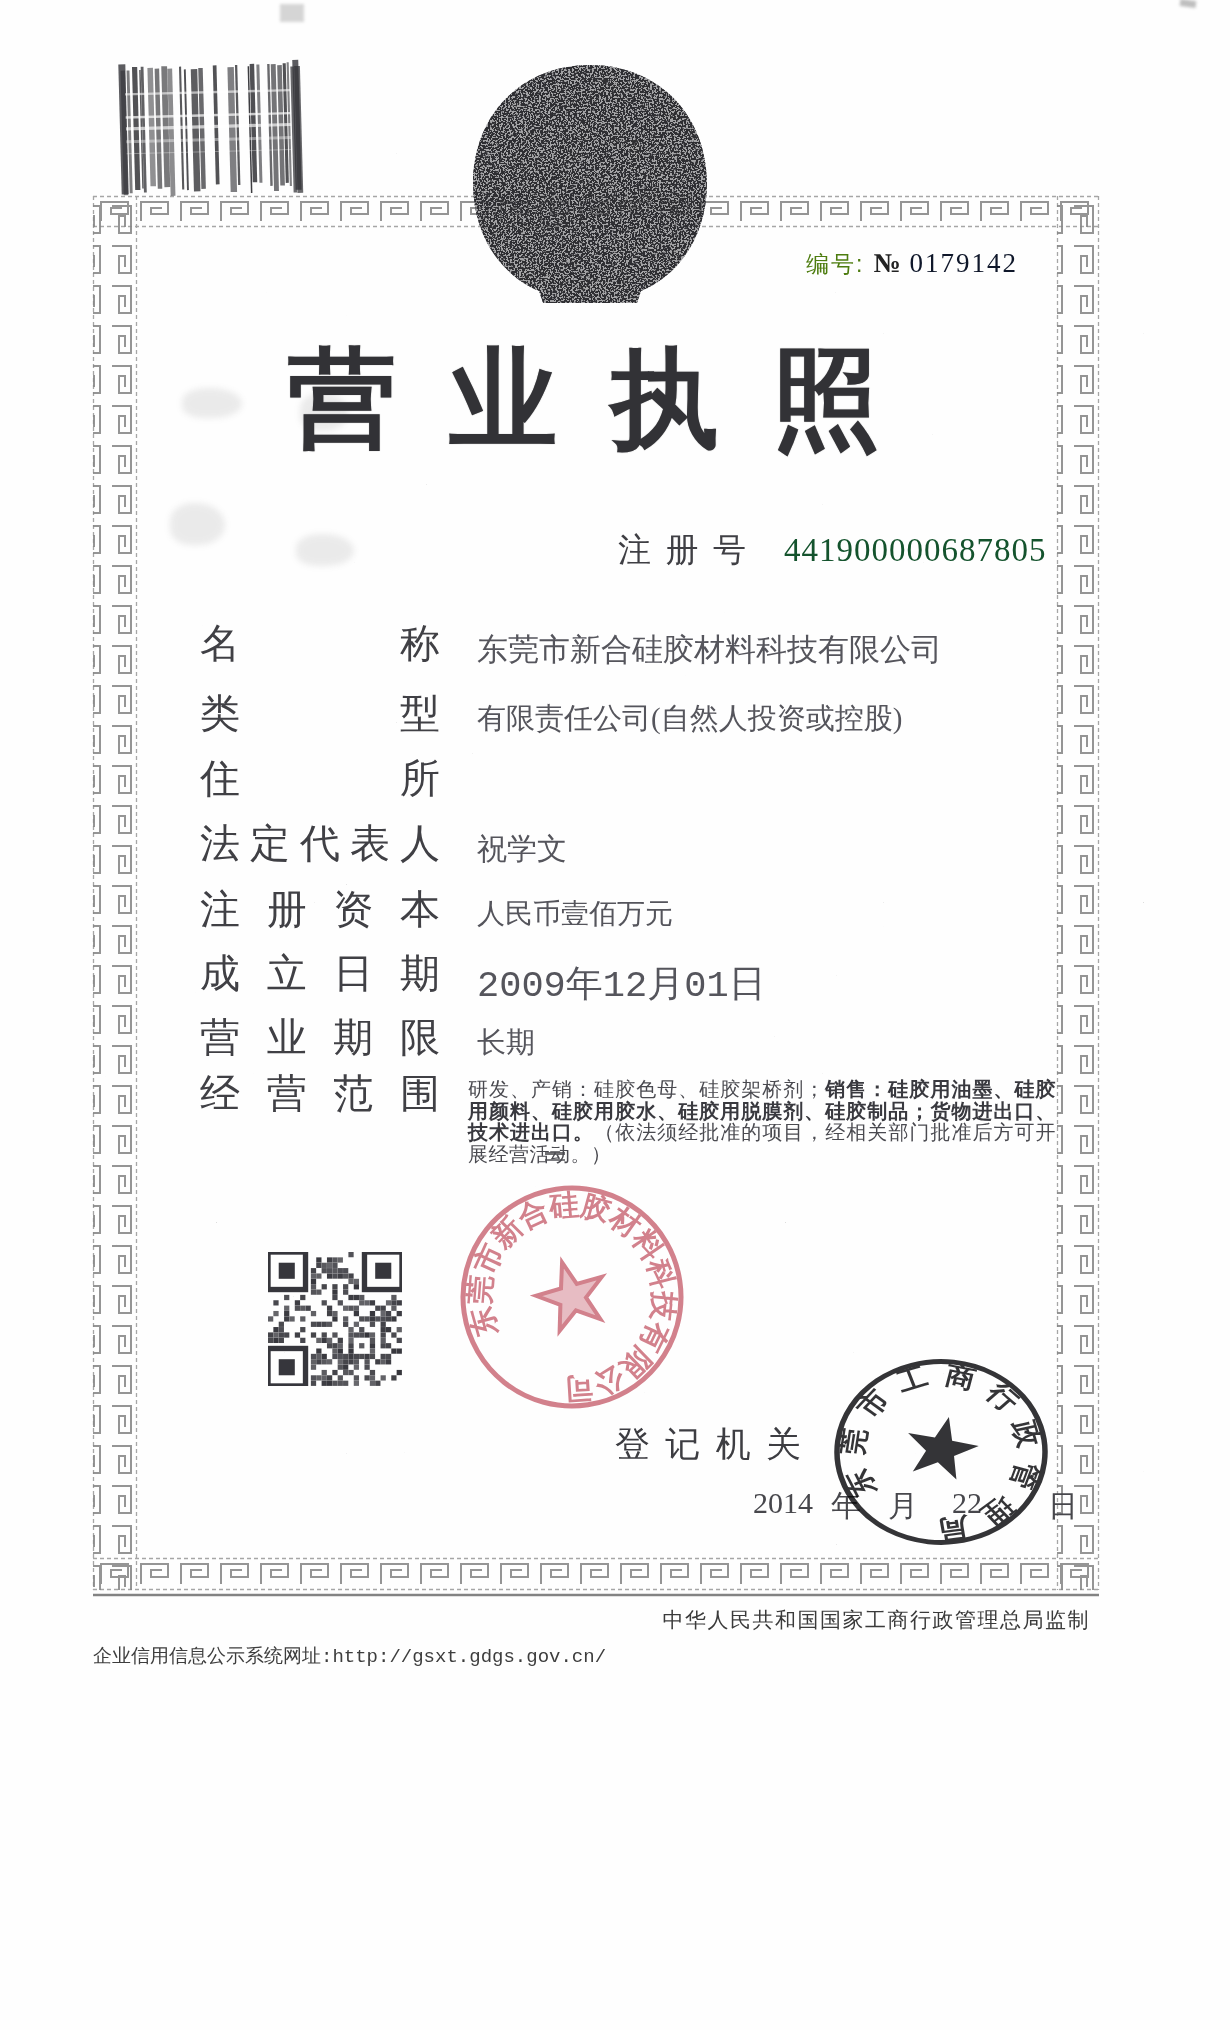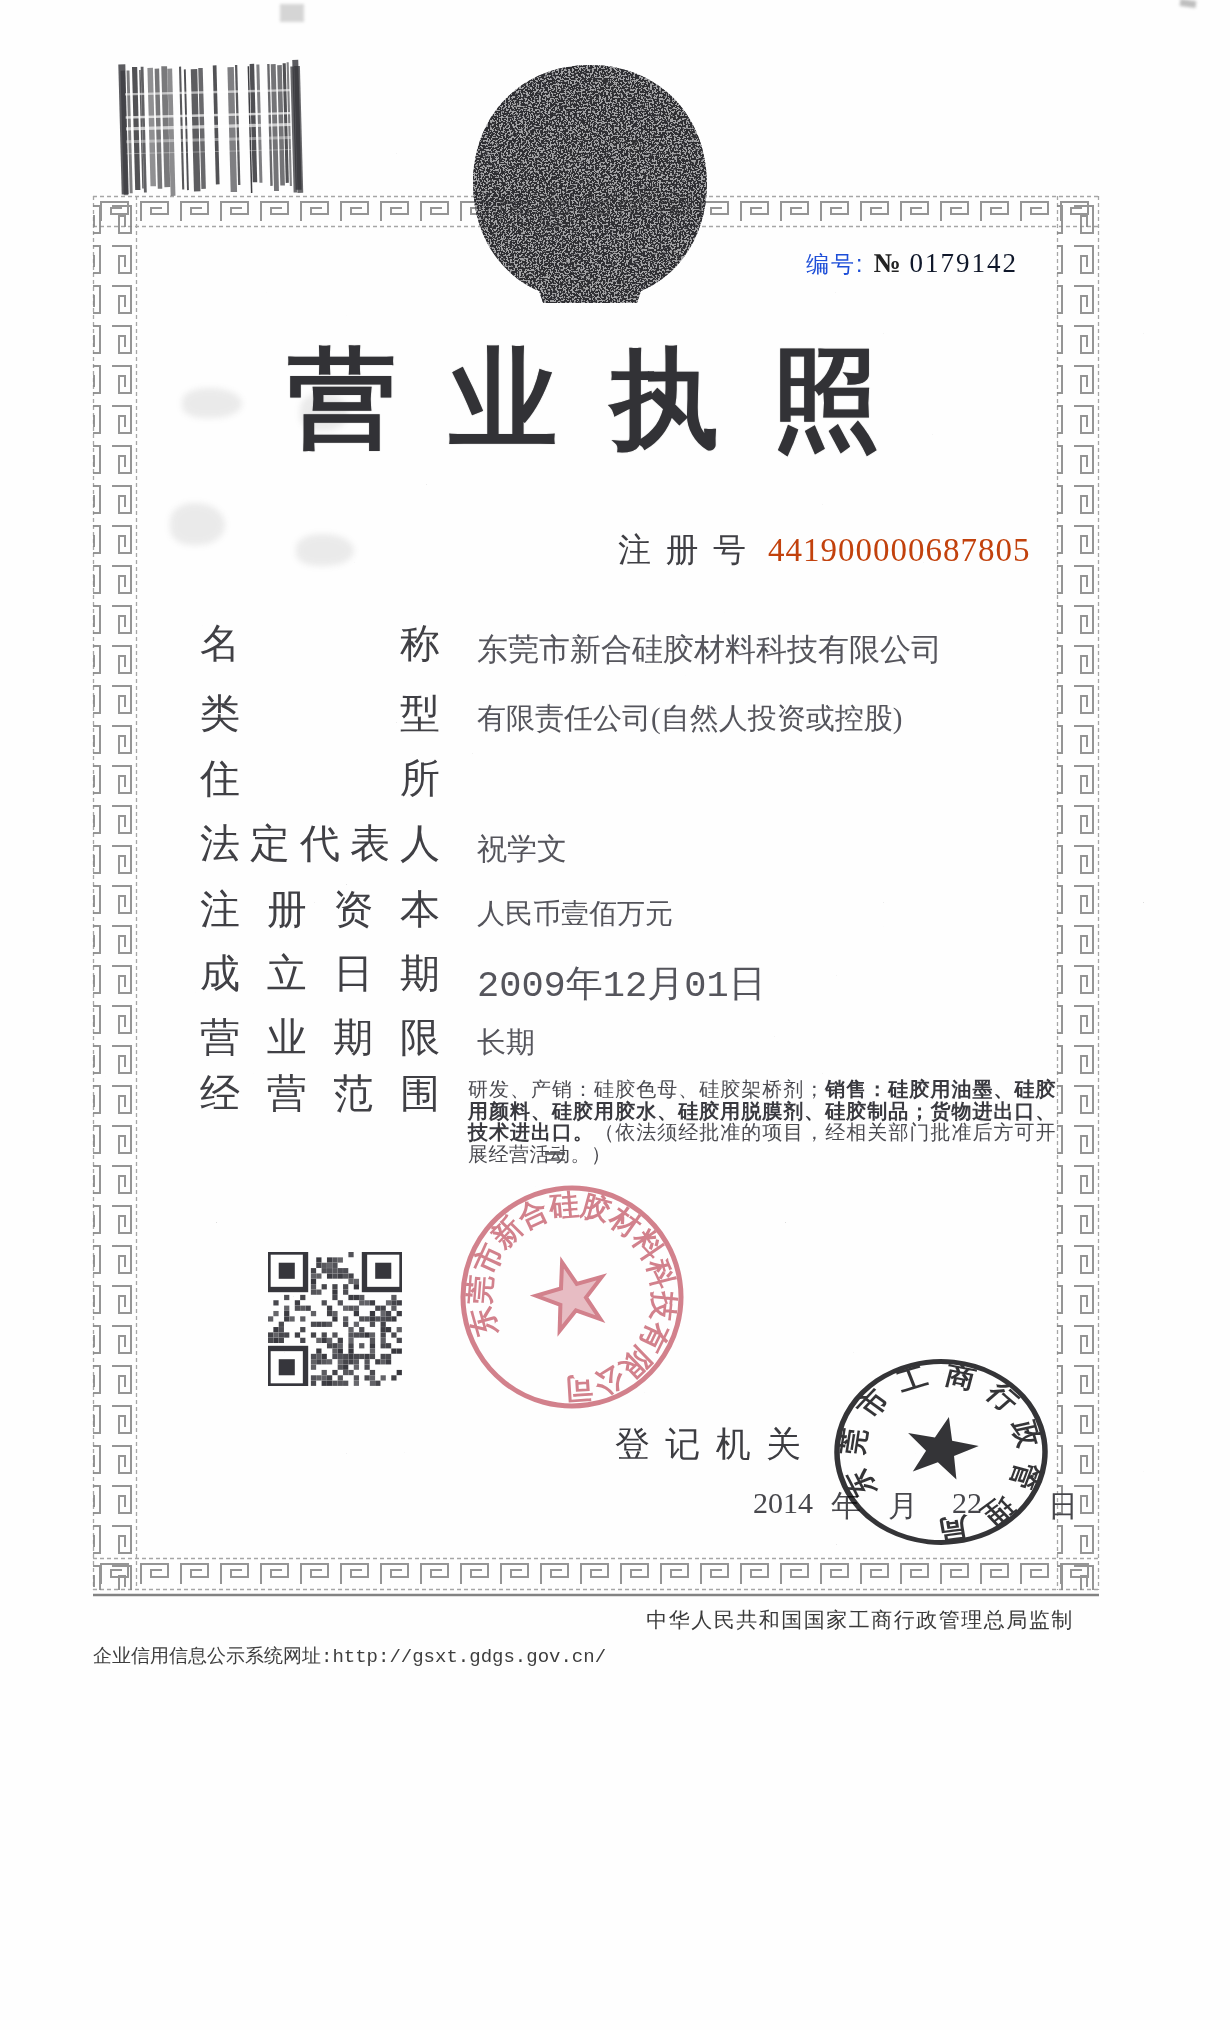--- a/index.html
+++ b/index.html
@@ -3,51 +3,51 @@
 <meta charset="utf-8">
 <style>
   html,body{margin:0;padding:0;background:#ffffff;}
   .page{position:relative;width:1230px;height:2030px;background:#fefefe;overflow:hidden;
         font-family:"Liberation Serif", serif;color:#3c3c3f;}
   .abs{position:absolute;}
   svg{display:block;}
 
   
   .serial{left:806px;top:248px;display:flex;align-items:baseline;gap:9px;}
-  .serial .lab{font-family:"Liberation Sans",sans-serif;font-size:23px;color:#1d4ed8;letter-spacing:2px;}
+  .serial .lab{font-family:"Liberation Sans",sans-serif;font-size:23px;color:#4d7c0f;letter-spacing:2px;}
   .serial .nomark{font-size:27px;font-weight:bold;color:#222;}
   .serial .num{font-size:27px;color:#0f172a;letter-spacing:2px;}
 
   
   .title{left:288px;top:328px;width:592px;height:142px;display:flex;justify-content:space-between;
          font-family:"Liberation Sans",sans-serif;font-weight:700;font-size:108px;line-height:142px;
          color:#323236;text-shadow:0 0 1px rgba(60,60,60,.55);}
 
   
   .regline{left:618px;top:528px;display:flex;align-items:baseline;}
   .reglabel{width:128px;display:flex;justify-content:space-between;font-size:33px;color:#3f3f44;}
-  .regnum{margin-left:22px;font-size:33px;color:#c2410c;letter-spacing:1px;}
+  .regnum{margin-left:38px;font-size:33px;color:#14532d;letter-spacing:1px;}
 
   
   .frow{position:absolute;left:200px;display:flex;align-items:flex-start;}
   .flabel{width:240px;display:flex;justify-content:space-between;flex:0 0 240px;
           font-size:40px;line-height:44px;color:#404045;font-weight:500;}
   .fvalue{margin-left:37px;color:#55555c;white-space:nowrap;}
   .scopeval{position:absolute;left:468px;top:1079px;width:588px;font-size:20px;line-height:21.5px;
             color:#4a4a50;text-align:justify;white-space:normal;letter-spacing:.5px;font-family:Liberation Serif, serif;}
   .scopeval b{color:#39393f;}
 
   
   .registrar{left:615px;top:1421px;width:186px;display:flex;justify-content:space-between;
              font-size:35px;color:#3d3d42;font-weight:500;}
   .datetok{position:absolute;top:1486px;font-size:30px;color:#47474c;text-align:right;}
 
   
   .footL{left:93px;top:1643px;font-family:"Liberation Mono",monospace;font-size:19px;color:#3d3d3d;letter-spacing:0px;}
-  .footR{left:630px;top:1606px;width:460px;text-align:center;font-size:21px;color:#3a3a3a;letter-spacing:1.5px;}
+  .footR{left:630px;top:1606px;width:460px;text-align:right;font-size:21px;color:#3a3a3a;letter-spacing:1.5px;}
 
   
   .smudge{background:#777;filter:blur(3px);opacity:.14;border-radius:45% 55% 50% 40%;}
   .inkmark{width:20px;height:4px;border-top:3px solid #4e4e52;border-bottom:2px solid #5e5e62;opacity:.8;}
   .topmark{background:#8a8a8a;filter:blur(1.5px);}
 </style>
 </head>
 <body>
 
 <div class="page">

